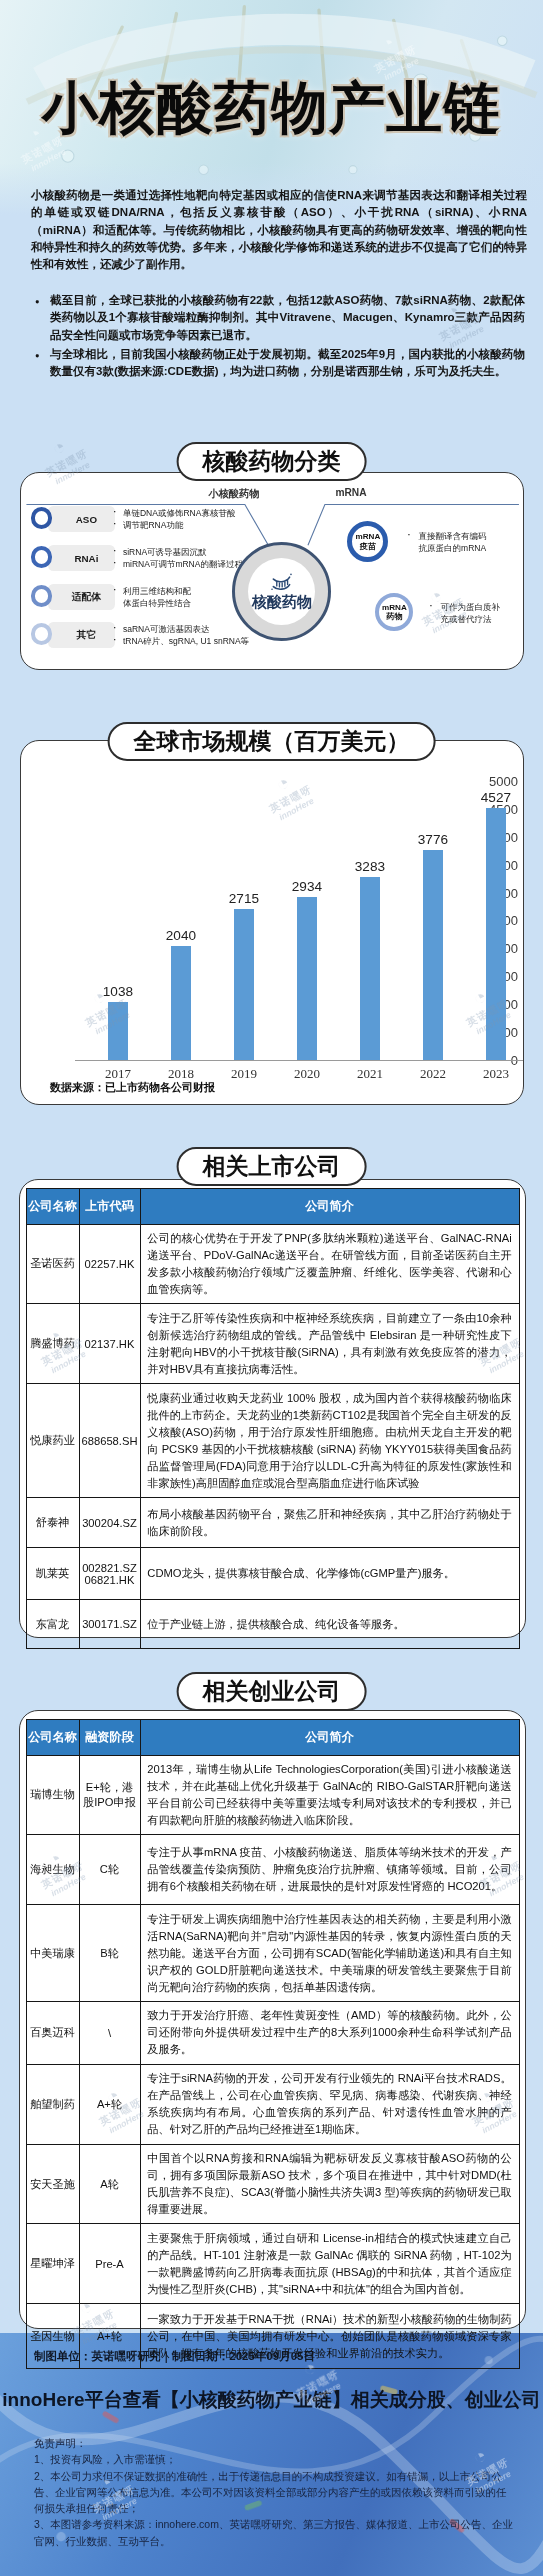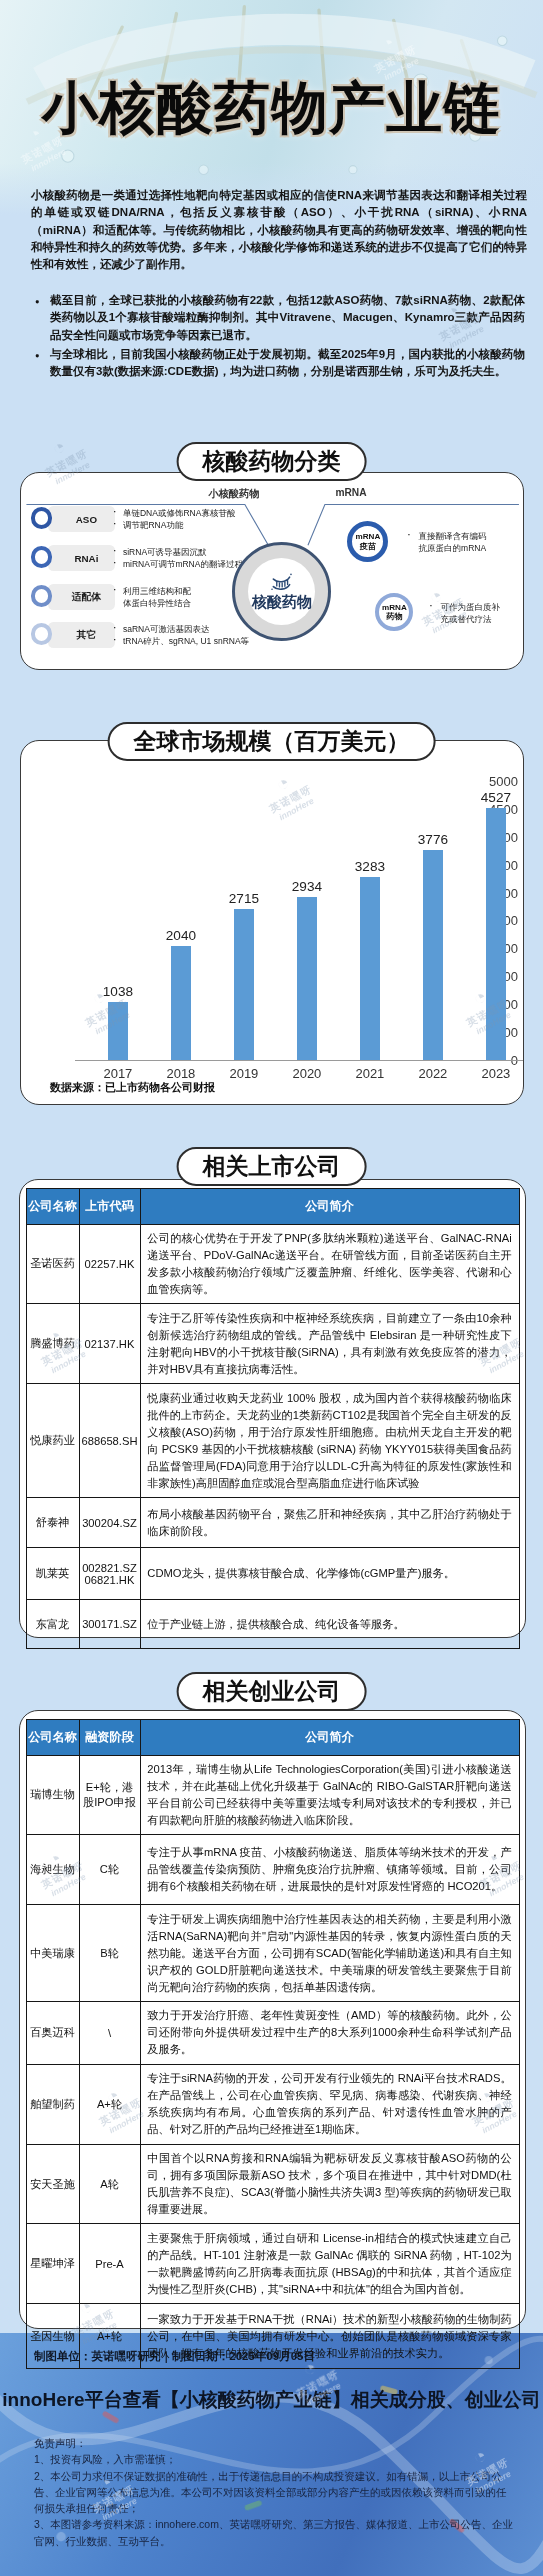--- a/index.html
+++ b/index.html
@@ -55,21 +55,21 @@
   .dg-rdesc .dd::before{content:"·";position:absolute;left:1.4px;top:-0.7px;font-weight:bold;}
 
   
   .chart-wrap{position:absolute;inset:0;}
   .ytick{position:absolute;right:5.4px;width:48px;text-align:right;font-size:13px;color:#3c3c3c;}
   .baseline{position:absolute;left:54px;top:319px;width:448px;border-top:1.4px solid #9a9a9a;}
   .bars{position:absolute;left:65px;top:0;width:441px;height:319px;display:flex;align-items:flex-end;}
   .bcol{flex:1;display:flex;flex-direction:column;align-items:center;justify-content:flex-end;height:100%;}
   .bval{font-size:13.6px;color:#222;margin-bottom:3.4px;}
   .bar{width:20.4px;}
-  .xaxis{position:absolute;left:65px;top:325px;width:441px;display:flex;}
+  .xaxis{position:absolute;left:65px;top:325px;width:441px;display:flex;font-family:Liberation Serif, serif;}
   .xtick{flex:1;text-align:center;font-size:13px;color:#333;}
   .chart-source{position:absolute;left:28.5px;top:339px;font-size:11px;font-weight:600;color:#111;}
 
   
   .data-table{border-collapse:collapse;table-layout:fixed;width:494px;margin:7.5px auto 0;}
   .data-table th,.data-table td{border:1.4px solid #161616;}
   .data-table th{background:#2F7CC0;color:#fff;font-size:12.2px;font-weight:bold;height:33px;}
   .c-name,.c-code{text-align:center;font-size:11.2px;color:#111;vertical-align:middle;word-break:break-all;padding:1.4px;}
   .c-desc{font-size:11.2px;line-height:17px;padding:5.4px 6.8px;color:#111;text-align:justify;vertical-align:middle;}
 

